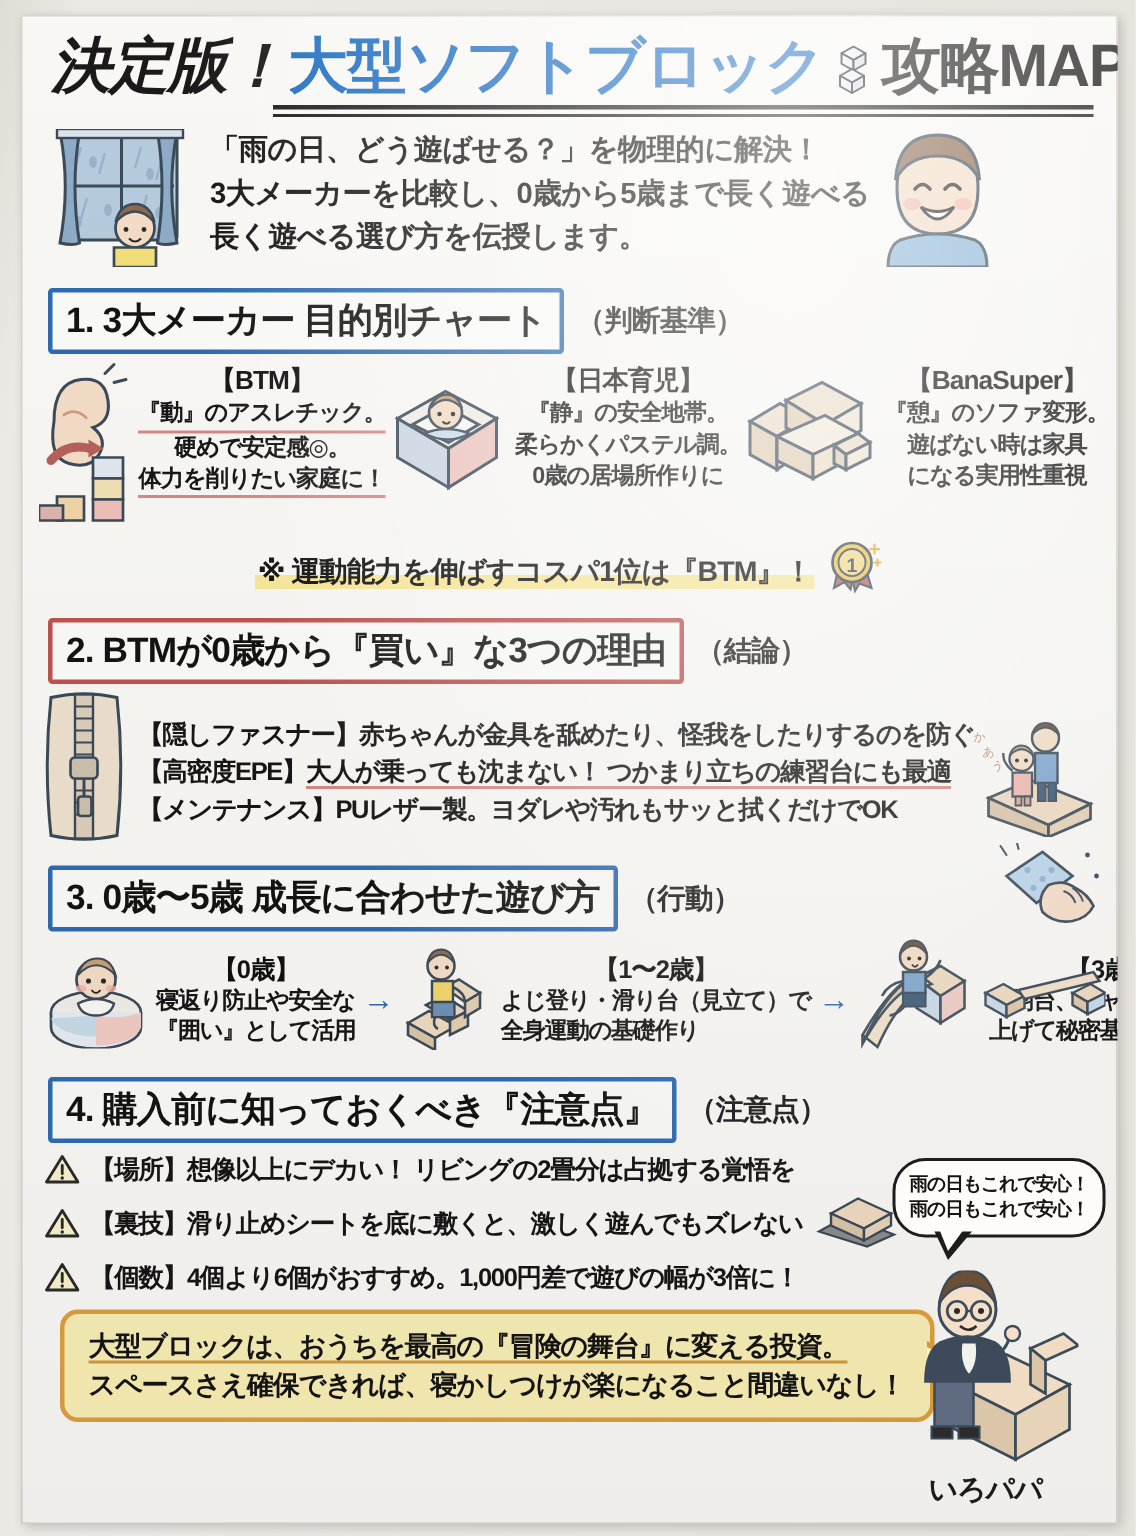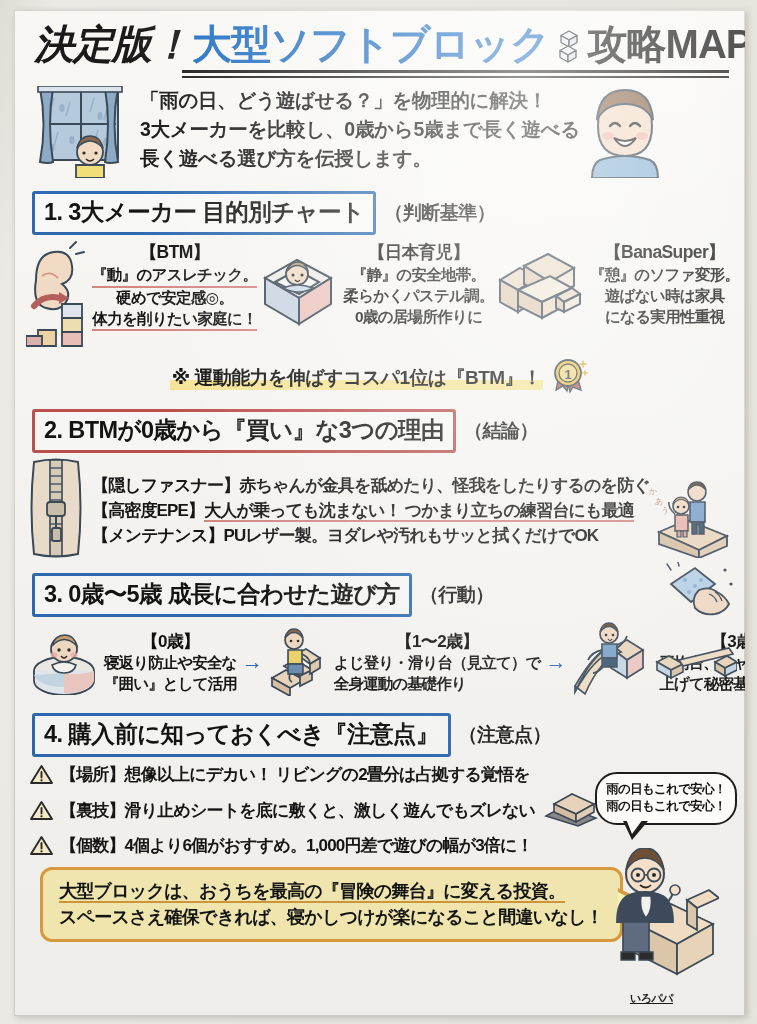--- a/index.html
+++ b/index.html
@@ -134,21 +134,21 @@
     position:absolute; right:8px; top:762px; width:142px;
     background:#fdfcf8; border:2.5px solid #1d1d1d; border-radius:22px;
     padding:7px 6px 8px; text-align:center; z-index:6;
   }
   .bubble-line { font-size:12.5px; font-weight:800; color:#141414; letter-spacing:-.7px; white-space:nowrap; line-height:1.35;}
   .bubble-tail { position:absolute; left:26px; bottom:-17px; width:0;height:0;
     border-left:9px solid transparent; border-right:16px solid transparent; border-top:19px solid #1d1d1d;}
   .bubble-tail::after{content:""; position:absolute; left:-6px; top:-21px;
     border-left:6px solid transparent; border-right:11px solid transparent; border-top:15px solid #fdfcf8;}
 
-  .signature { position:absolute; right:72px; bottom:10px; font-size:11px; font-weight:800; color:#1b1b1b; letter-spacing:-.5px; z-index:6;text-decoration:underline;}
+  .signature { position:absolute; right:50px; bottom:10px; font-size:19px; font-weight:800; color:#1b1b1b; letter-spacing:-.5px; z-index:6;}
 
   
   .ill { flex:0 0 auto; display:block; }
   .abs { position:absolute; }
 </style>
 </head>
 <body>
 
 <div class="poster-frame">
 <div class="poster">

